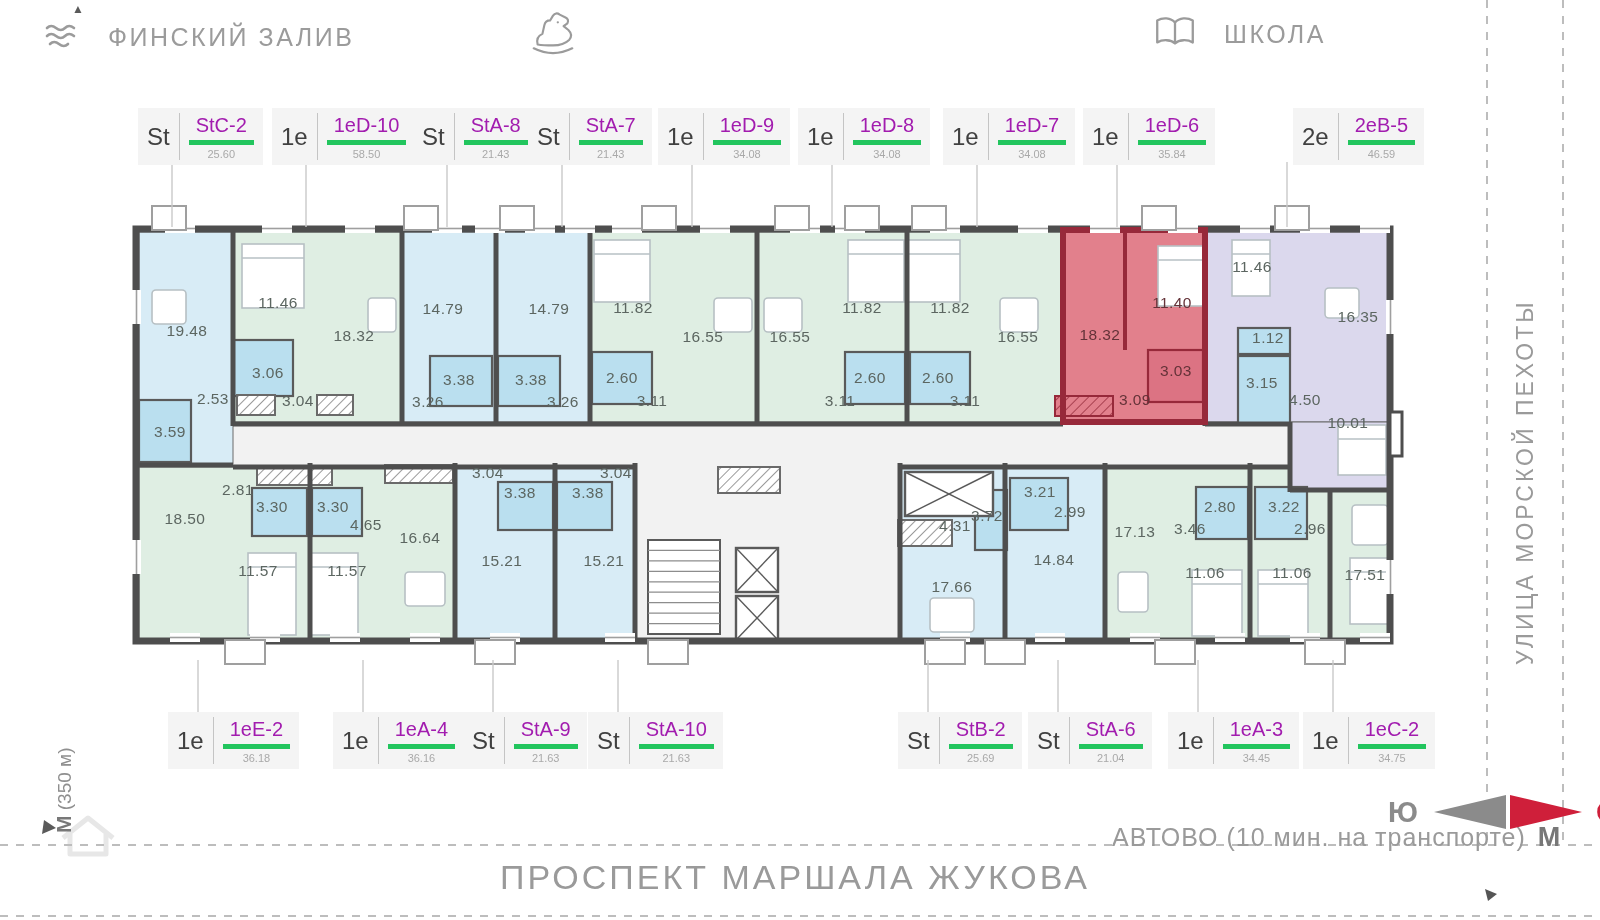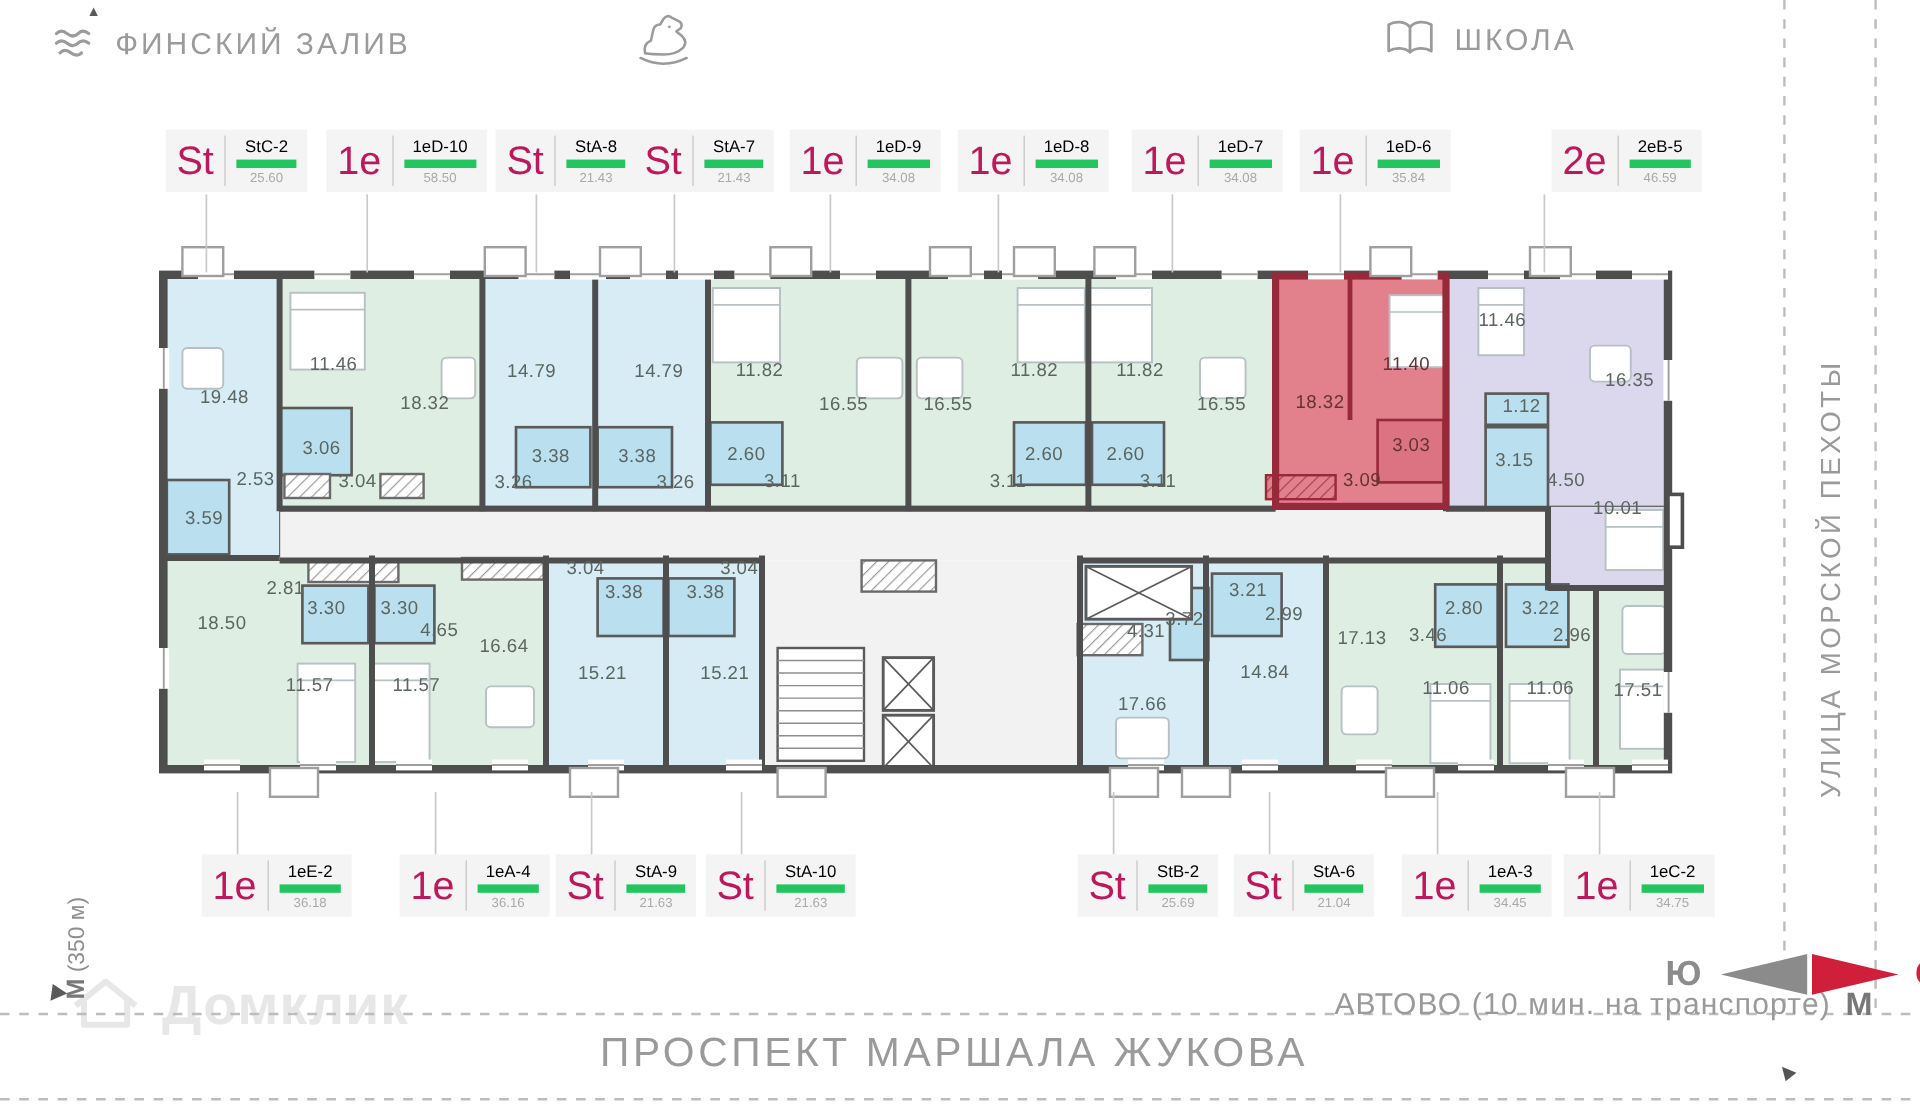--- a/index.html
+++ b/index.html
@@ -1,27 +1,27 @@
 <!DOCTYPE html>
 <html><head>
 <meta charset="utf-8">
 <style>
   html,body{margin:0;padding:0}
   body{width:1600px;height:920px;position:relative;background:#ffffff;
        font-family:"Liberation Sans",sans-serif;overflow:hidden}
   #plan-svg{position:absolute;left:0;top:0;z-index:1}
-  .landmark{position:absolute;display:flex;align-items:center;gap:14px;color:#9b9b9b;z-index:2}
+  .landmark{position:absolute;display:flex;align-items:center;gap:26px;color:#9b9b9b;z-index:2}
   .landmark-label{font-size:25px;letter-spacing:2.5px;color:#9b9b9b}
   .gulf-arrow{position:absolute;left:72px;top:2px;font-size:12px;color:#5a5a5a;z-index:2}
   .unit-label{position:absolute;display:flex;align-items:center;background:#f4f4f4;
               padding:5px 9px;gap:9px;z-index:3;cursor:pointer}
-  .u-type{font-size:33px;color:#be185d}
+  .u-type{font-size:24px;color:#404040}
   .u-divider{width:1px;align-self:stretch;background:#c4c4c4}
   .u-col{display:flex;flex-direction:column;align-items:center}
-  .u-code{font-size:14px;color:#000000;padding:1px 7px 3px;border-bottom:7px solid #22c55e;white-space:nowrap}
+  .u-code{font-size:20px;color:#a21caf;padding:1px 7px 3px;border-bottom:5px solid #22c55e;white-space:nowrap}
   .u-area{font-size:11px;color:#a9a9a9;padding-top:3px}
   .v-text{position:absolute;transform:rotate(-90deg);transform-origin:left top;
           color:#9a9a9a;white-space:nowrap;z-index:2}
   #street-right{left:1512px;top:665px;font-size:23px;letter-spacing:3px}
   #metro-left{left:52px;top:833px;font-size:19px;color:#8f8f8f}
   #metro-left b{font-size:21px;color:#787878}
   #street-bottom{position:absolute;left:500px;top:858px;font-size:34px;letter-spacing:3px;color:#9a9a9a;z-index:2}
   #metro-bottom{position:absolute;left:1112px;top:822px;font-size:25px;letter-spacing:1px;color:#9a9a9a;z-index:2;display:flex;align-items:center;gap:12px}
   #metro-bottom .m-symbol{font-size:27px;font-weight:bold;color:#777777}
   #compass{position:absolute;left:1388px;top:792px;display:flex;align-items:center;gap:10px;z-index:3}
@@ -34,21 +34,20 @@
 </head>
 <body>
 
 <div id="watermark">
   <span>
     <svg width="66" height="52" viewBox="0 0 66 52" fill="none" stroke="#e7e7e7" stroke-width="5" stroke-linejoin="round">
       <path d="M8 30 L33 10 L58 30"></path>
         <path d="M15 26 V46 H51 V26"></path>
     </svg>
   </span>
-  <span class="wm-text">Домклик</span>
 </div>
 
 <svg id="plan-svg" width="1600" height="920">
     <defs>
       <pattern id="hatchG" width="7" height="7" patternUnits="userSpaceOnUse" patternTransform="rotate(45)">
         <rect x="0" y="0" width="7" height="7" fill="#ffffff"></rect>
         <line x1="0" y1="0" x2="0" y2="7" stroke="#9a9a9a" stroke-width="2"></line>
       </pattern>
       <pattern id="hatchR" width="7" height="7" patternUnits="userSpaceOnUse" patternTransform="rotate(45)">
         <rect x="0" y="0" width="7" height="7" fill="#e2808c"></rect>

